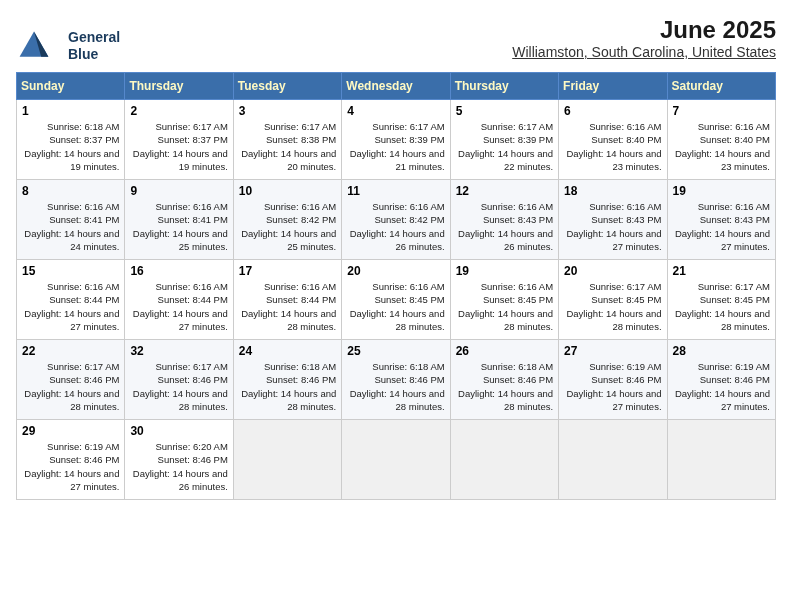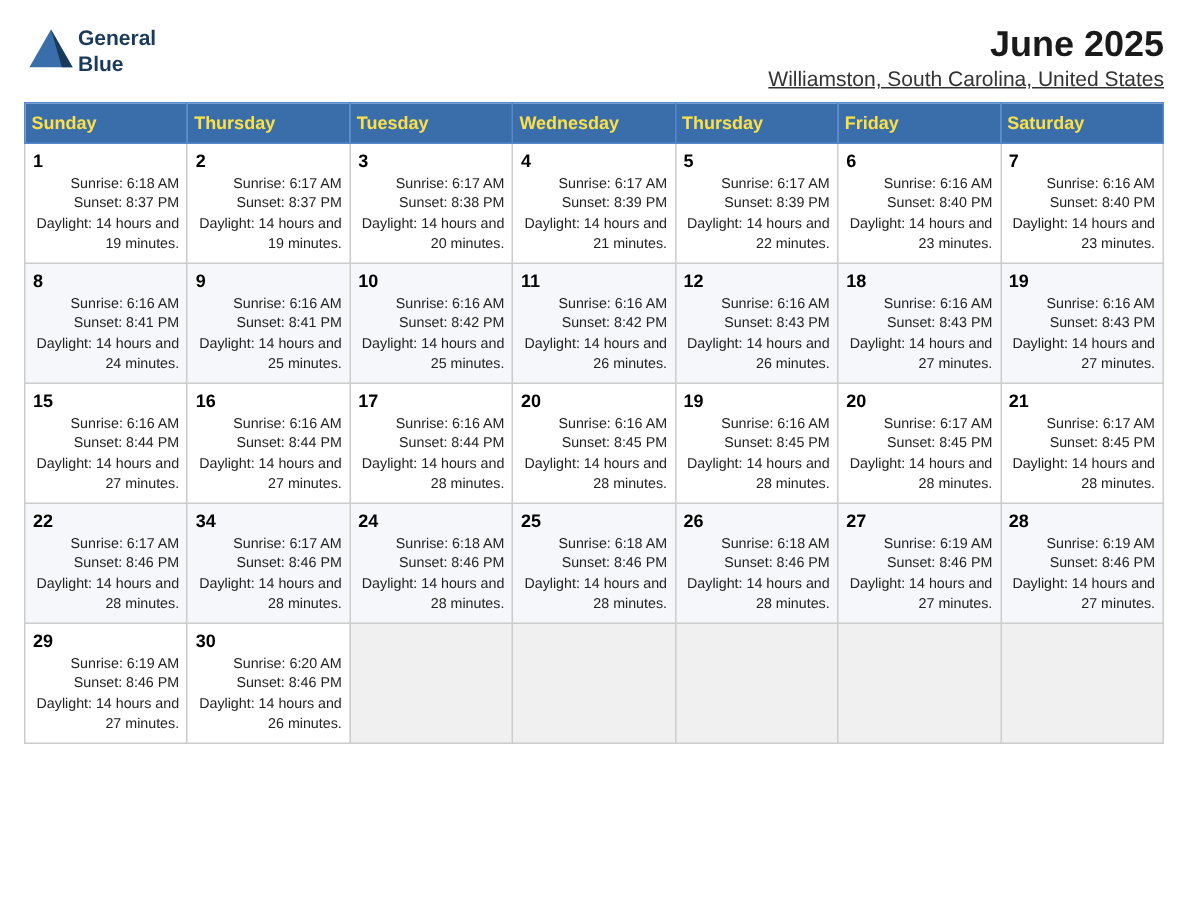--- a/index.html
+++ b/index.html
@@ -12,21 +12,22 @@
     }
     .header-area {
       display: flex;
       justify-content: space-between;
       align-items: flex-start;
       margin-bottom: 8px;
     }
     .logo {
       display: flex;
       align-items: center;
-      gap: 0;
+      gap: 16px;
+      margin-top: 12px;
     }
     .logo-text {
       font-size: 14px;
       font-weight: bold;
       color: #1a3a5c;
       line-height: 1.2;
     }
     .logo-icon {
       width: 36px;
       height: 36px;
@@ -44,21 +45,21 @@
       color: #333;
       text-decoration: underline;
     }
     .calendar-table {
       width: 100%;
       border-collapse: collapse;
       font-size: 10px;
     }
     .calendar-table th {
       background: #3a6eaa;
-      color: #fde047;
+      color: #fef9c3;
       padding: 6px 4px;
       text-align: left;
       font-size: 12px;
       font-weight: bold;
       border: 1px solid #5588cc;
     }
     .calendar-table td {
       vertical-align: top;
       padding: 4px 5px;
       border: 1px solid #ccc;
@@ -207,21 +208,21 @@
           <span class="day-number">21</span>
           <div class="day-info">Sunrise: 6:17 AM<br>Sunset: 8:45 PM<br>Daylight: 14 hours and 28 minutes.</div>
         </td>
       </tr>
       <tr>
         <td>
           <span class="day-number">22</span>
           <div class="day-info">Sunrise: 6:17 AM<br>Sunset: 8:46 PM<br>Daylight: 14 hours and 28 minutes.</div>
         </td>
         <td>
-          <span class="day-number">34</span>
+          <span class="day-number">32</span>
           <div class="day-info">Sunrise: 6:17 AM<br>Sunset: 8:46 PM<br>Daylight: 14 hours and 28 minutes.</div>
         </td>
         <td>
           <span class="day-number">24</span>
           <div class="day-info">Sunrise: 6:18 AM<br>Sunset: 8:46 PM<br>Daylight: 14 hours and 28 minutes.</div>
         </td>
         <td>
           <span class="day-number">25</span>
           <div class="day-info">Sunrise: 6:18 AM<br>Sunset: 8:46 PM<br>Daylight: 14 hours and 28 minutes.</div>
         </td>

